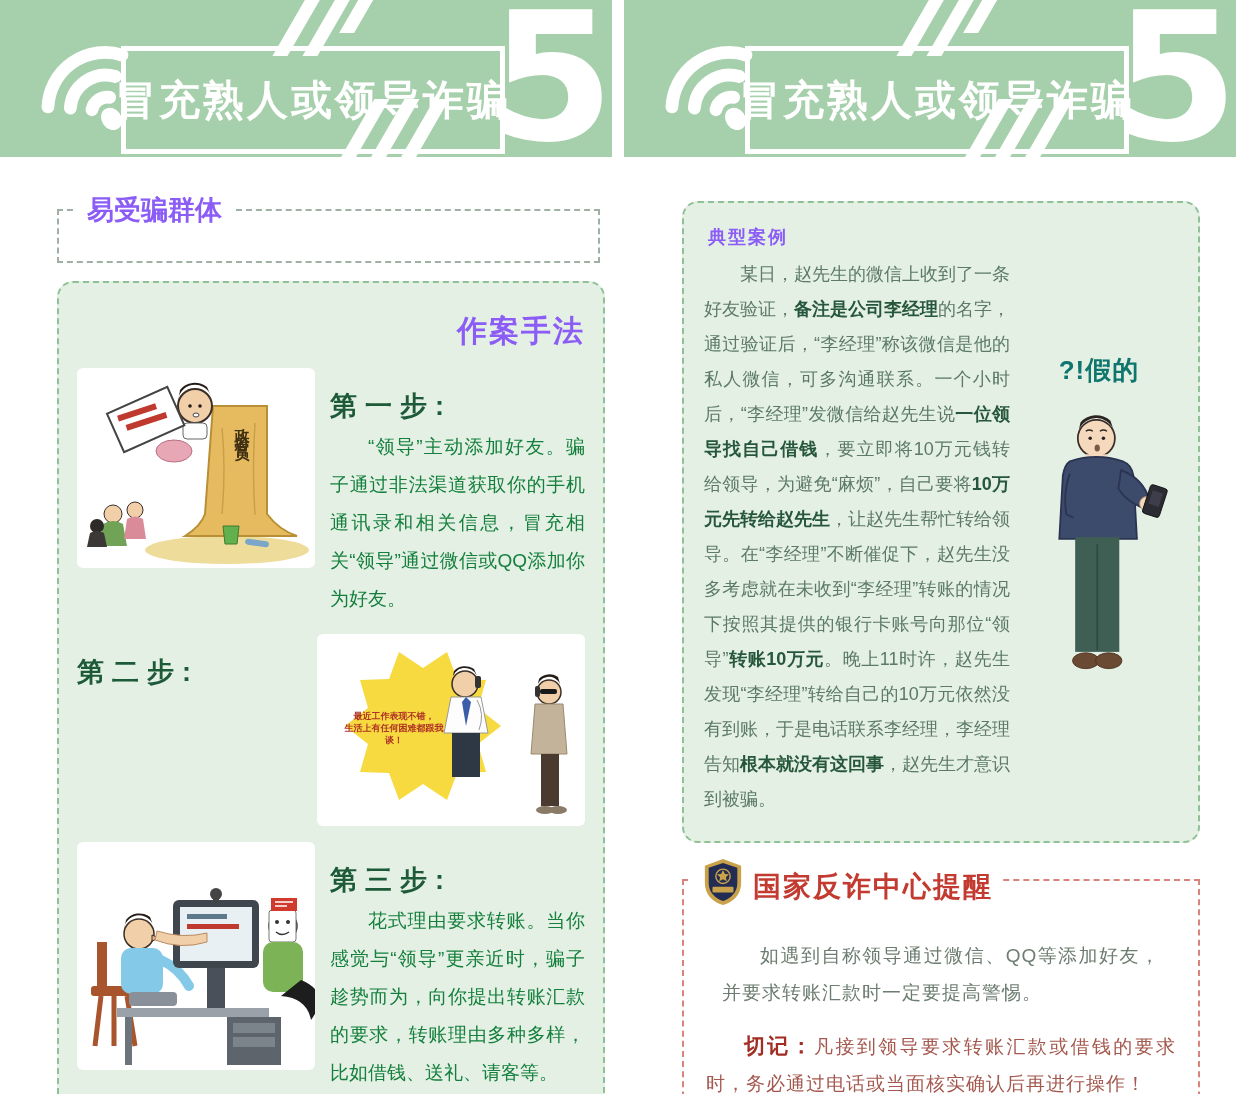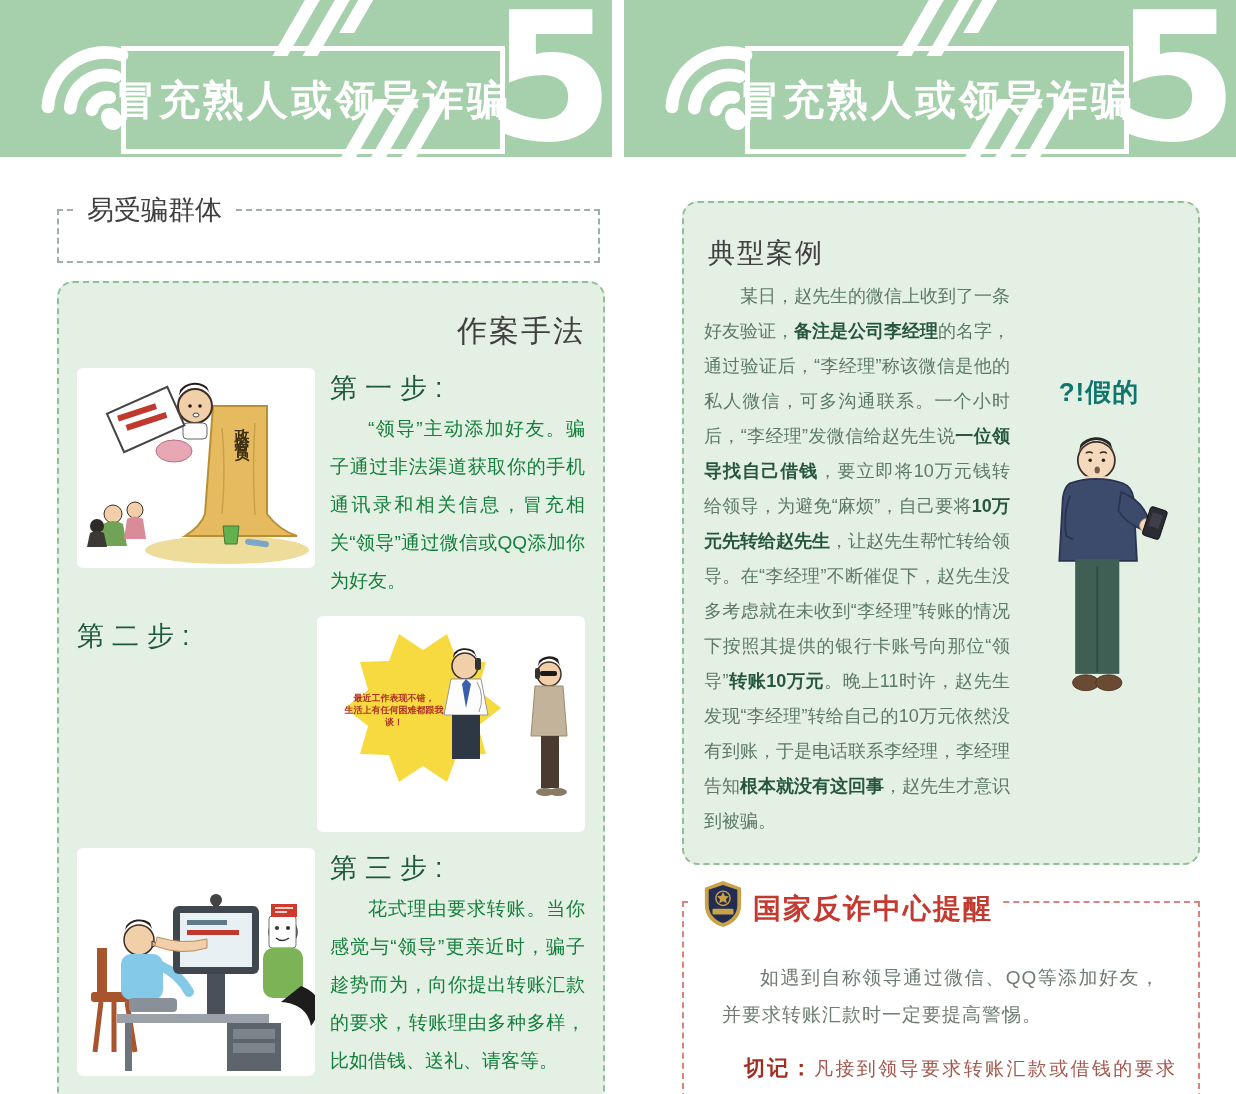--- a/index.html
+++ b/index.html
@@ -16,45 +16,45 @@
   .slashes.top{left:295px;top:-22px;}
   .slashes.bot{left:352px;bottom:-20px;}
   .titlebox{position:absolute;left:121px;top:46px;width:374px;height:98px;border:5px solid #fff;
     display:flex;align-items:center;justify-content:center;}
   .titlebox span{color:#fff;font-size:41px;font-weight:900;letter-spacing:3px;white-space:nowrap;}
   .five{position:absolute;right:-2px;top:2px;color:#fff;font-size:178px;line-height:152px;font-weight:900;
     font-family:"DejaVu Sans","Liberation Sans",sans-serif;}
 
   
   .greenbox{background:#e5f0e5;border:2px dashed #8fc096;border-radius:16px;}
-  .sec-title{color:#404040;font-weight:400;}
+  .sec-title{color:#8b5cf6;font-weight:700;}
 
   
   .vuln{position:relative;margin:52px 12px 0 57px;border:2px dashed #9fb0a5;padding:30px 20px 20px;}
   .vuln-title{position:absolute;top:-19px;left:16px;background:#fff;padding:0 12px;font-size:27px;}
   .vuln-body{font-size:19px;color:#5c7163;margin:0;letter-spacing:1px;}
 
   .methods{margin:18px 7px 0 57px;padding:24px 18px 26px;}
   .methods-title{font-size:30px;margin:4px 0 6px 4px;letter-spacing:2px;text-align:right;}
   .step-row{display:flex;gap:15px;margin-top:16px;align-items:flex-start;}
   .img-card{background:#fff;border-radius:6px;flex:0 0 auto;position:relative;overflow:hidden;}
   .card1{width:238px;height:200px;}
-  .card2{width:268px;height:216px;}
+  .card2{width:268px;height:192px;}
   .card3{width:238px;height:228px;}
   .step-text{flex:1 1 auto;min-width:0;}
-  .step-heading{margin:2px 0 4px;font-size:27px;color:#1d5a38;font-weight:400;letter-spacing:8px;}
+  .step-heading{margin:20px 0 4px;font-size:27px;color:#1d5a38;font-weight:700;letter-spacing:8px;}
   .step-body{margin:0;font-size:19px;line-height:38px;color:#15803d;text-align:justify;text-indent:2em;}
   .stump-label{position:absolute;left:155px;top:48px;writing-mode:vertical-rl;font-size:15px;
     color:#3f2f12;font-weight:700;letter-spacing:6px;}
   .bubble-text{position:absolute;left:22px;top:76px;width:110px;font-size:9px;line-height:12px;
     color:#b03226;font-weight:700;text-align:center;}
 
   
   .case{margin:44px 36px 0 58px;padding:20px 20px 24px;min-height:545px;box-sizing:border-box;}
-  .case-title{font-size:27px;margin:12px 0 8px 4px;letter-spacing:2px;}
+  .case-title{font-size:18px;margin:2px 0 8px 4px;letter-spacing:2px;}
   .case-flex{display:flex;gap:10px;}
   .case-para{flex:1 1 auto;margin:0;font-size:18px;line-height:35px;color:#5c7a66;
     text-align:justify;text-indent:2em;min-width:0;}
   .case .em{color:#26573b;font-weight:900;}
   .case-figure{flex:0 0 158px;padding-top:96px;text-align:center;}
   .fake-label{font-size:26px;font-weight:900;color:#0f766e;letter-spacing:1px;margin-bottom:8px;white-space:nowrap;}
 
   .reminder{position:relative;margin:36px 36px 0 58px;border:2px dashed #d9837c;
     padding:40px 22px 44px;}
   .reminder-titlerow{position:absolute;top:-23px;left:8px;background:#fff;padding:0 10px;

